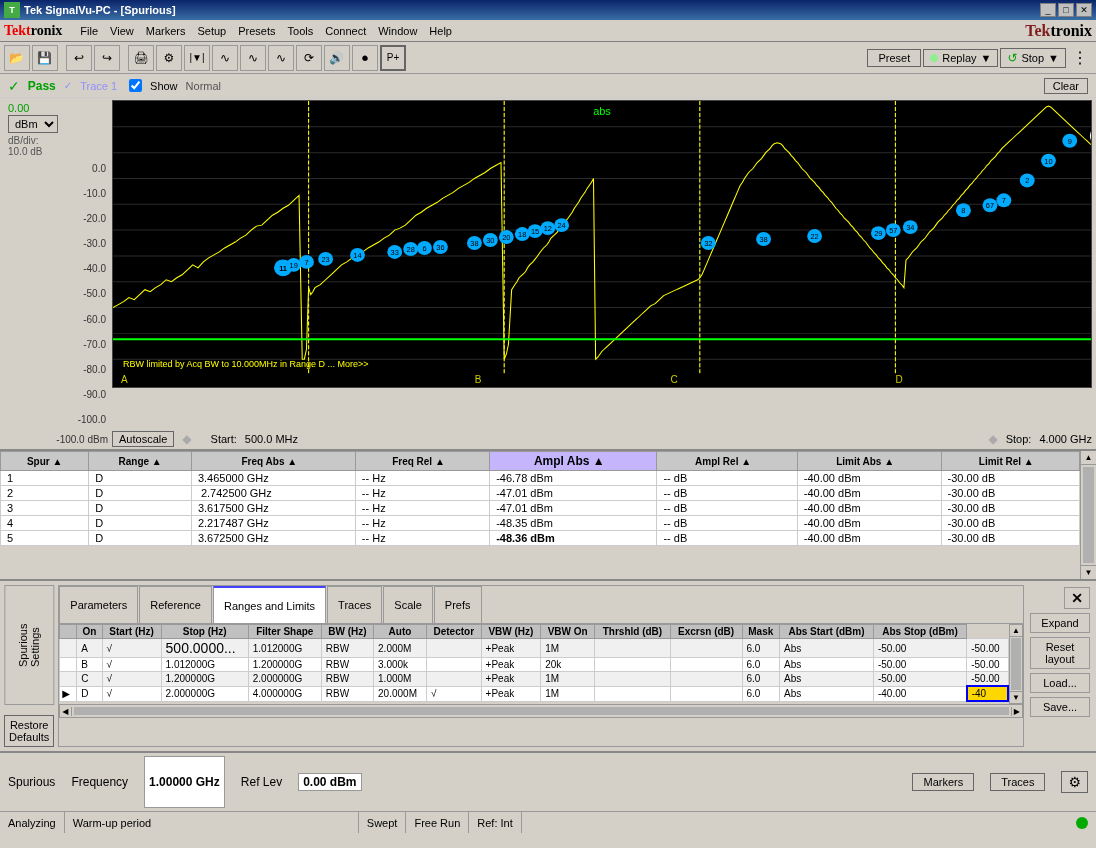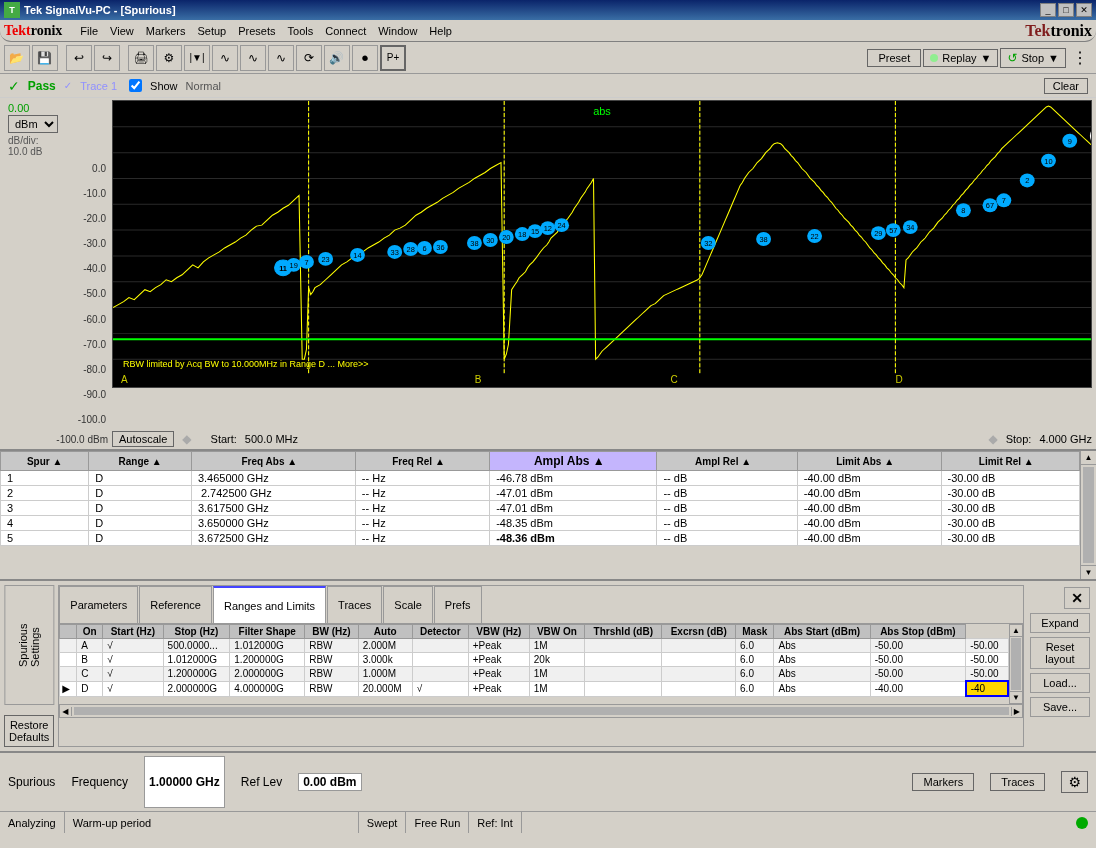--- a/index.html
+++ b/index.html
@@ -2,21 +2,21 @@
 <html><head>
   <meta charset="utf-8">
   <style>
     * { box-sizing: border-box; margin: 0; padding: 0; }
     body { font-family: Arial, sans-serif; font-size: 11px; background: #d4d0c8; color: #000; width: 1096px; height: 848px; overflow: hidden; }
 
     
     #title-bar { background: linear-gradient(to bottom, #0a246a, #3a6ea5); color: white; height: 20px; display: flex; align-items: center; padding: 0 4px; font-size: 11px; font-weight: bold; user-select: none; }
 
     
-    #menu-bar { background: #d4d0c8; height: 22px; display: flex; align-items: center; padding: 0 4px; border-bottom: 1px solid #808080; border-radius: 11px; }
+    #menu-bar { background: #d4d0c8; height: 22px; display: flex; align-items: center; padding: 0 4px; border-bottom: 1px solid #808080; }
 
     
     #toolbar { background: #d4d0c8; height: 34px; display: flex; align-items: center; padding: 0 4px; border-bottom: 1px solid #999; gap: 2px; }
     .tb-btn { height: 26px; min-width: 26px; background: #d4d0c8; border: 1px solid #999; cursor: pointer; display: flex; align-items: center; justify-content: center; font-size: 12px; padding: 0 3px; }
     .tb-sep { width: 4px; }
   </style>
 </head>
 <body>
 
 <div id="title-bar">
@@ -286,21 +286,21 @@
             <td style="border: 1px solid rgb(204, 204, 204); padding: 1px 6px; white-space: nowrap; background: white; font-size: 11px;">3.617500 GHz</td>
             <td style="border: 1px solid rgb(204, 204, 204); padding: 1px 6px; white-space: nowrap; background: white; font-size: 11px;">-- Hz</td>
             <td style="border: 1px solid rgb(204, 204, 204); padding: 1px 6px; white-space: nowrap; background: white; font-size: 11px;">-47.01 dBm</td>
             <td style="border: 1px solid rgb(204, 204, 204); padding: 1px 6px; white-space: nowrap; background: white; font-size: 11px;">-- dB</td>
             <td style="border: 1px solid rgb(204, 204, 204); padding: 1px 6px; white-space: nowrap; background: white; font-size: 11px;">-40.00 dBm</td>
             <td style="border: 1px solid rgb(204, 204, 204); padding: 1px 6px; white-space: nowrap; background: white; font-size: 11px;">-30.00 dB</td>
           </tr>
           <tr>
             <td style="border: 1px solid rgb(204, 204, 204); padding: 1px 6px; white-space: nowrap; background: white; font-size: 11px;">4</td>
             <td style="border: 1px solid rgb(204, 204, 204); padding: 1px 6px; white-space: nowrap; background: white; font-size: 11px;">D</td>
-            <td style="border: 1px solid rgb(204, 204, 204); padding: 1px 6px; white-space: nowrap; background: white; font-size: 11px;">3.650000 GHz</td>
+            <td style="border: 1px solid rgb(204, 204, 204); padding: 1px 6px; white-space: nowrap; background: white; font-size: 11px;">2.217487 GHz</td>
             <td style="border: 1px solid rgb(204, 204, 204); padding: 1px 6px; white-space: nowrap; background: white; font-size: 11px;">-- Hz</td>
             <td style="border: 1px solid rgb(204, 204, 204); padding: 1px 6px; white-space: nowrap; background: white; font-size: 11px;">-48.35 dBm</td>
             <td style="border: 1px solid rgb(204, 204, 204); padding: 1px 6px; white-space: nowrap; background: white; font-size: 11px;">-- dB</td>
             <td style="border: 1px solid rgb(204, 204, 204); padding: 1px 6px; white-space: nowrap; background: white; font-size: 11px;">-40.00 dBm</td>
             <td style="border: 1px solid rgb(204, 204, 204); padding: 1px 6px; white-space: nowrap; background: white; font-size: 11px;">-30.00 dB</td>
           </tr>
           <tr>
             <td style="border: 1px solid rgb(204, 204, 204); padding: 1px 6px; white-space: nowrap; background: white; font-size: 11px;">5</td>
             <td style="border: 1px solid rgb(204, 204, 204); padding: 1px 6px; white-space: nowrap; background: white; font-size: 11px;">D</td>
             <td style="border: 1px solid rgb(204, 204, 204); padding: 1px 6px; white-space: nowrap; background: white; font-size: 11px;">3.672500 GHz</td>
@@ -358,21 +358,21 @@
               <th style="background:#c0c0c0;border:1px solid #999;padding:1px 4px;font-size:10px;">Mask</th>
               <th style="background:#c0c0c0;border:1px solid #999;padding:1px 4px;font-size:10px;white-space:nowrap;">Abs Start (dBm)</th>
               <th style="background:#c0c0c0;border:1px solid #999;padding:1px 4px;font-size:10px;white-space:nowrap;">Abs Stop (dBm)</th>
             </tr>
           </thead>
           <tbody id="ranges-tbody">
               <tr>
                 <td style="border: 1px solid rgb(204, 204, 204); padding: 1px 2px; background: rgb(240, 240, 240); width: 10px;"></td>
                 <td style="border: 1px solid rgb(204, 204, 204); padding: 1px 4px; background: rgb(240, 240, 240); font-size: 10px; white-space: nowrap;">A</td>
                 <td style="border: 1px solid rgb(204, 204, 204); padding: 1px 4px; background: rgb(240, 240, 240); font-size: 10px; white-space: nowrap;">√</td>
-                <td style="border: 1px solid rgb(204, 204, 204); padding: 1px 4px; background: rgb(240, 240, 240); font-size: 10px; white-space: nowrap;">500.0000...</td>
+                <td style="border: 1px solid rgb(204, 204, 204); padding: 1px 4px; background: rgb(240, 240, 240); font-size: 14px; white-space: nowrap;">500.0000...</td>
                 <td style="border: 1px solid rgb(204, 204, 204); padding: 1px 4px; background: rgb(240, 240, 240); font-size: 10px; white-space: nowrap;">1.012000G</td>
                 <td style="border: 1px solid rgb(204, 204, 204); padding: 1px 4px; background: rgb(240, 240, 240); font-size: 10px; white-space: nowrap;">RBW</td>
                 <td style="border: 1px solid rgb(204, 204, 204); padding: 1px 4px; background: rgb(240, 240, 240); font-size: 10px; white-space: nowrap;">2.000M</td>
                 <td style="border: 1px solid rgb(204, 204, 204); padding: 1px 4px; background: rgb(240, 240, 240); font-size: 10px; white-space: nowrap;"></td>
                 <td style="border: 1px solid rgb(204, 204, 204); padding: 1px 4px; background: rgb(240, 240, 240); font-size: 10px; white-space: nowrap;">+Peak</td>
                 <td style="border: 1px solid rgb(204, 204, 204); padding: 1px 4px; background: rgb(240, 240, 240); font-size: 10px; white-space: nowrap;">1M</td>
                 <td style="border: 1px solid rgb(204, 204, 204); padding: 1px 4px; background: rgb(240, 240, 240); font-size: 10px; white-space: nowrap;"></td>
                 <td style="border: 1px solid rgb(204, 204, 204); padding: 1px 4px; background: rgb(240, 240, 240); font-size: 10px; white-space: nowrap;"></td>
                 <td style="border: 1px solid rgb(204, 204, 204); padding: 1px 4px; background: rgb(240, 240, 240); font-size: 10px; white-space: nowrap;">6.0</td>
                 <td style="border: 1px solid rgb(204, 204, 204); padding: 1px 4px; background: rgb(240, 240, 240); font-size: 10px; white-space: nowrap;">Abs</td>

